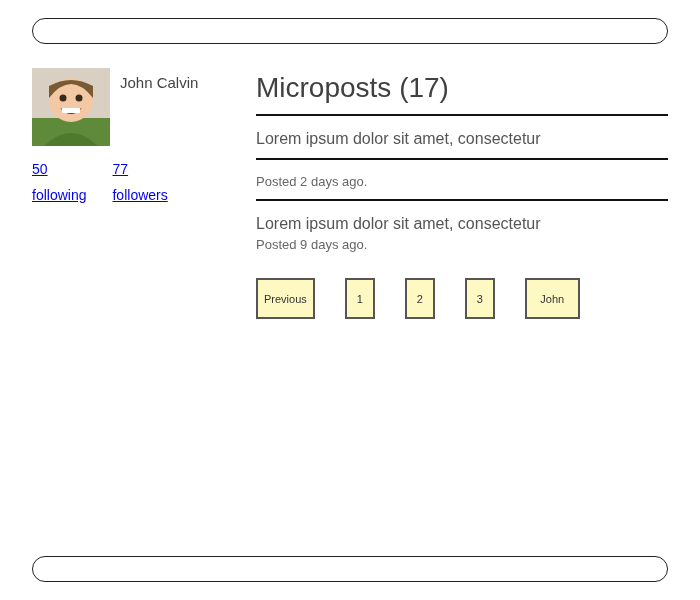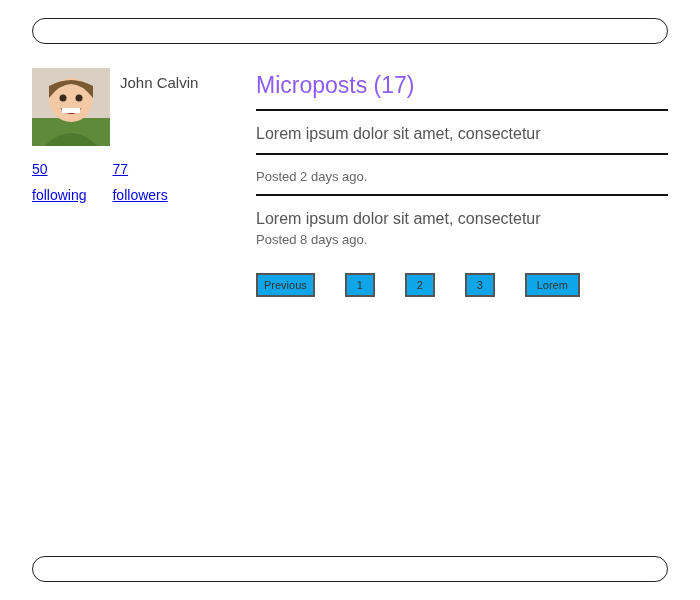--- a/index.html
+++ b/index.html
@@ -54,22 +54,22 @@
     color: #0000EE;
     text-decoration: underline;
     font-size: 14px;
     display: inline-block;
   }
   .stat .count { margin-bottom: 8px; }
   .content {
     flex: 1 1 auto;
   }
   .section-title {
-    font-size: 23px;
-    color: #8b5cf6;
+    font-size: 28px;
+    color: #404040;
     margin: 4px 0 2px 0;
   }
   hr.rule {
     border: none;
     border-top: 2px solid #111;
     margin: 10px 0 14px 0;
   }
   .post-title {
     font-size: 16px;
     color: #555;
@@ -82,24 +82,24 @@
     color: #666;
     margin-bottom: 10px;
   }
   .pagination {
     margin-top: 26px;
     display: flex;
     gap: 30px;
   }
   .pagination button {
     border: 2px solid #555;
-    background: #0ea5e9;
+    background: #fef9c3;
     font-size: 11px;
     color: #333;
-    height: 24px;
+    height: 41px;
     padding: 0 6px;
     min-width: 30px;
     cursor: pointer;
   }
   .pagination button.wide { min-width: 55px; }
   .footer-wrap {
     position: absolute;
     left: 32px;
     right: 32px;
     bottom: 18px;
@@ -151,29 +151,29 @@
     </div>
     <hr class="rule">
 
     <div>
       <div class="post-meta">Posted 2 days ago.</div>
     </div>
     <hr class="rule">
 
     <div>
       <div class="post-title">Lorem ipsum dolor sit amet, consectetur</div>
-      <div class="post-meta">Posted 8 days ago.</div>
+      <div class="post-meta">Posted 9 days ago.</div>
     </div>
 
     <div class="pagination">
       <button class="wide">Previous</button>
       <button>1</button>
       <button>2</button>
       <button>3</button>
-      <button class="wide">Lorem</button>
+      <button class="wide">John</button>
     </div>
   </section>
 
 </div>
 
 <div class="footer-wrap">
   <div class="pill-bar"></div>
 </div>
 
 </body></html>

